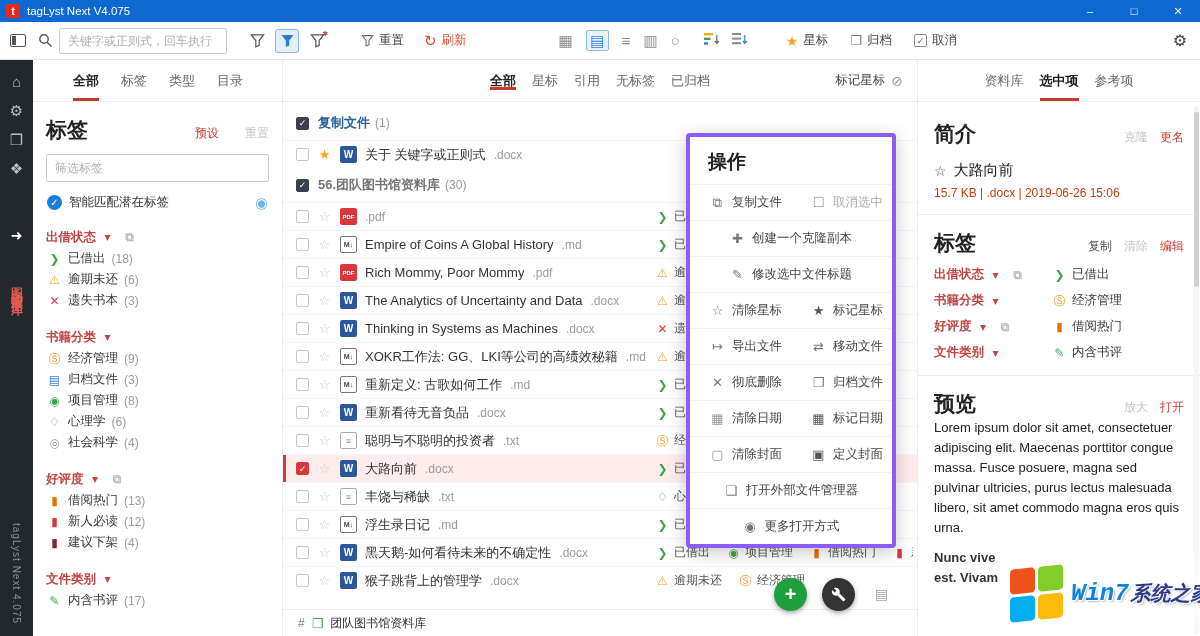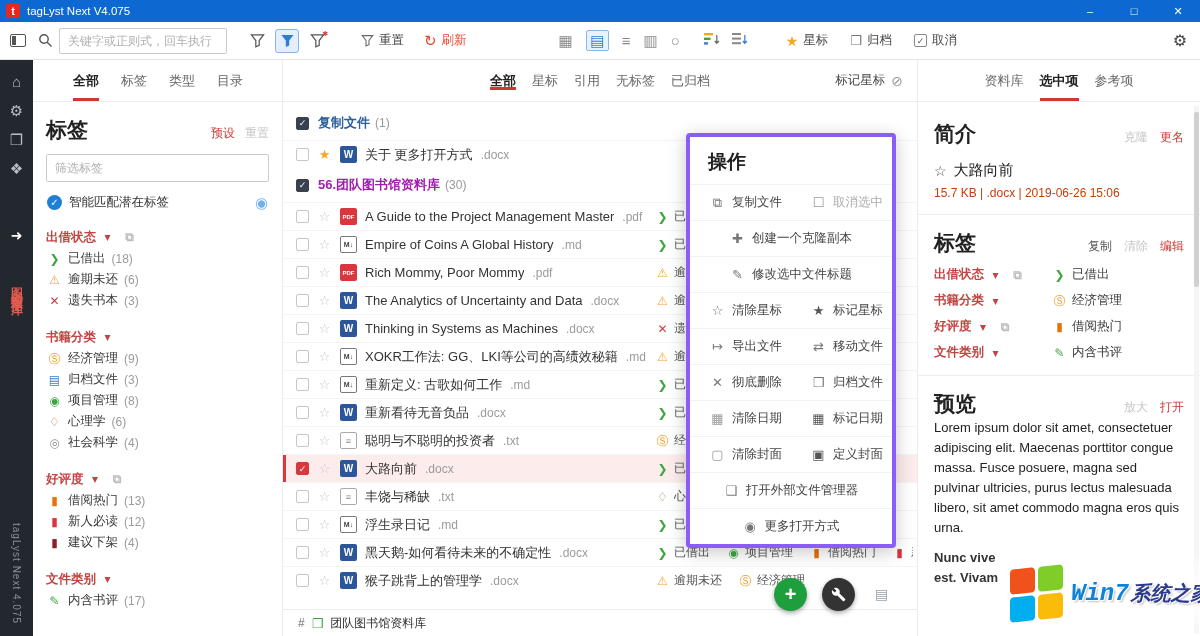--- a/index.html
+++ b/index.html
@@ -60,21 +60,21 @@
   .tab{padding:0 8px;height:100%;display:flex;align-items:center;color:#666;font-size:13px;position:relative;}
   .tab.active{color:#222;font-weight:bold;}
   .tab.active::after{content:"";position:absolute;left:8px;right:8px;bottom:0;height:3px;background:#c93a32;}
 
   
   .left-panel{width:250px;border-right:1px solid #ececec;flex:none;display:flex;flex-direction:column;}
   .left-panel .panel-tabs{padding-left:32px;gap:6px;}
   .lp-body{padding:10px 13px;flex:1;overflow:hidden;}
   .lp-head{display:flex;align-items:baseline;margin:4px 0 10px;}
   .lp-title{font-size:21px;font-weight:bold;color:#222;}
-  .lp-links{margin-left:auto;display:flex;gap:10px;font-size:12px;justify-content:space-between;}
+  .lp-links{margin-left:auto;display:flex;gap:26px;font-size:12px;justify-content:space-between;}
   .link-red{color:#c93a32;}
   .link-muted{color:#c6c6c6;}
   .link-dark{color:#555;}
   .filter-input{width:100%;height:28px;border:1px solid #ccc;border-radius:2px;padding:0 8px;font-size:12px;
                 font-family:inherit;color:#333;outline:none;}
   .smart-row{display:flex;align-items:center;gap:7px;margin:12px 1px 2px;}
   .check-circle{width:15px;height:15px;border-radius:50%;background:#1d7fd6;color:#fff;font-size:10px;flex:none;
                 display:flex;align-items:center;justify-content:center;}
   .check-circle::after{content:"✓";}
   .smart-label{font-size:12.5px;color:#333;}
@@ -402,33 +402,32 @@
       <div class="file-list" id="file-list">
           <div class="fgroup-header">
             <span class="cb checked"></span>
             <span class="fgroup-title" style="color: rgb(44, 95, 158);">复制文件</span>
             <span class="fgroup-count">(1)</span>
           </div>
           <div class="frow">
             <span class="cb"></span>
             <span class="ic star" style="color: rgb(245, 166, 35);">★</span>
             <span class="ftype ft-docx">W</span>
-            <span class="fname">关于 更多打开方式</span>
+            <span class="fname">关于 关键字或正则式</span>
             <span class="fext">.docx</span>
           </div>
           <div class="fgroup-header">
             <span class="cb checked"></span>
-            <span class="fgroup-title" style="color: #a21caf;">56.团队图书馆资料库</span>
+            <span class="fgroup-title" style="color: #737373;">56.团队图书馆资料库</span>
             <span class="fgroup-count">(30)</span>
           </div>
           <div class="frow">
             <span class="cb"></span>
             <span class="ic star" style="color: rgb(201, 201, 201);">☆</span>
             <span class="ftype ft-pdf">PDF</span>
-            <span class="fname">A Guide to the Project Management Master</span>
             <span class="fext">.pdf</span>
             <span class="frow-tags">
               <span class="chip">
                 <span class="ic" style="color: rgb(63, 165, 68);">❯</span>
                 <span class="chip-label">已借出</span>
               </span>
             </span>
           </div>
           <div class="frow">
             <span class="cb"></span>

